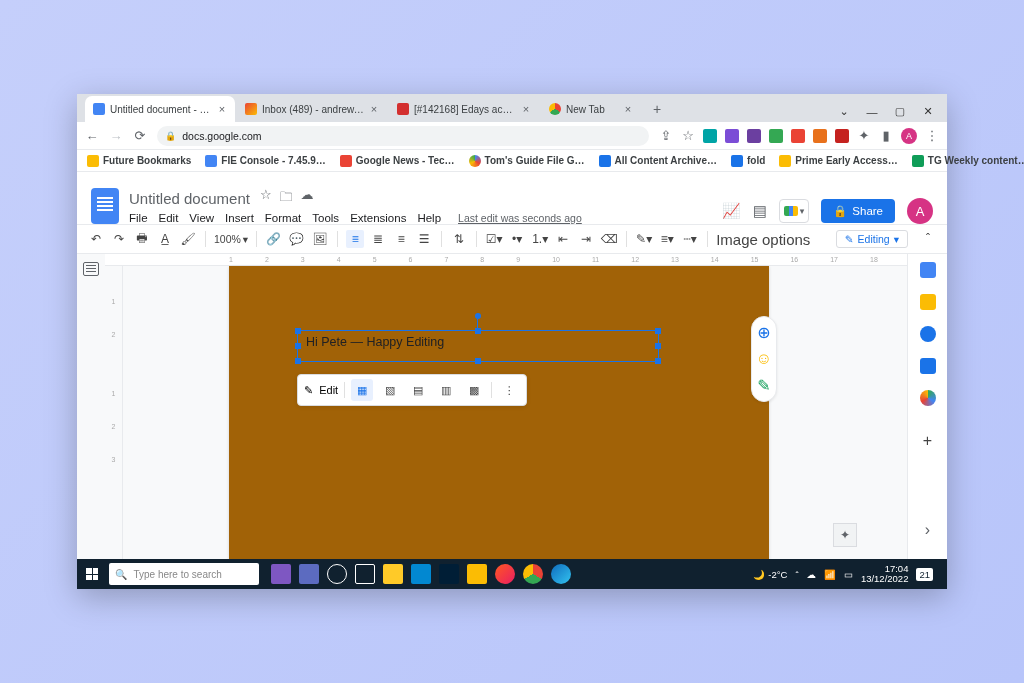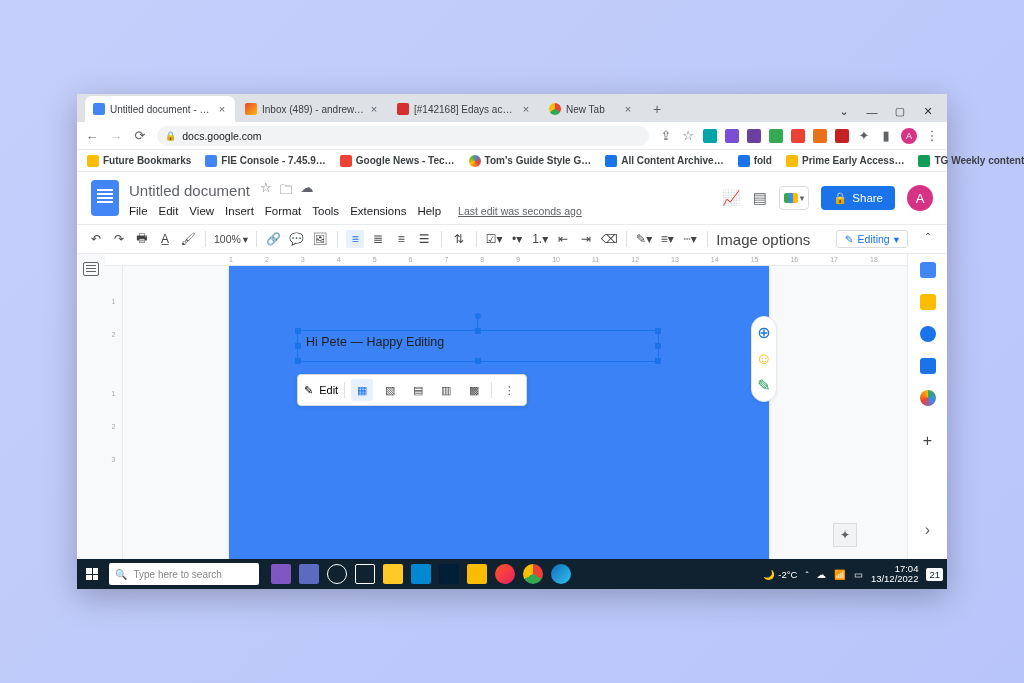--- a/index.html
+++ b/index.html
@@ -41,21 +41,21 @@
   .urlbox .path { color:#5f6368; }
   .addricons { display:flex; gap:8px; align-items:center; }
   .addricons .ext { width: 14px; height: 14px; border-radius:2px; }
   .avatar-sm { width:16px; height:16px; border-radius:50%; background:#d63384; color:#fff; font-size:9px; display:flex; align-items:center; justify-content:center;}
 
   .bookbar { height: 22px; background:#fff; display:flex; align-items:center; padding:0 10px; gap:14px; font-size:10px; color:#3c4043; border-bottom:1px solid #e8eaed;font-weight:bold;}
   .bookbar .bm { display:flex; align-items:center; gap:4px; white-space:nowrap;}
   .bookbar .bm .ico { width:12px; height:12px; border-radius:2px;}
 
   
-  .docs-header { height: 52px; background:#fff; display:flex; align-items:center; padding: 0 14px; gap:10px;}
+  .docs-header { height: 52px; background:#fff; display:flex; align-items:flex-end; padding: 0 14px; gap:10px;}
   .docs-logo { width:28px; height:36px; background:#4285f4; border-radius:4px; position:relative; flex-shrink:0;}
   .docs-logo::after { content:""; position:absolute; left:6px; right:6px; top:9px; height:2px; background:#fff; box-shadow: 0 4px 0 #fff, 0 8px 0 #fff, 0 12px 0 #fff;}
   .docs-title-area { flex:1; }
   .docs-title-row { display:flex; align-items:center; gap:10px; }
   .docs-title { font-size: 15px; color:#5f6368; }
   .docs-title-icons { color:#5f6368; font-size:13px; display:flex; gap:8px;}
   .menubar { display:flex; gap:11px; font-size:11.5px; color:#202124; margin-top:3px; align-items:baseline;}
   .menubar .last-edit { color:#5f6368; text-decoration:underline; font-size:10.5px; margin-left:6px;}
   .header-right { display:flex; align-items:center; gap:12px;}
   .hicon { color:#5f6368; font-size:15px; }
@@ -73,21 +73,21 @@
   .edit-mode { margin-left:auto; background:#fff; border:1px solid #dadce0; border-radius:3px; padding:2px 8px; font-size:10.5px; color:#1a73e8; display:flex; align-items:center; gap:4px;}
 
   .workspace { flex:1; display:flex; background:#f8f9fa; overflow:hidden; position:relative;}
   .left-rail { width:28px; background:#f8f9fa; padding-top:8px; display:flex; flex-direction:column; align-items:center;}
   .outline-ico { width:16px; height:14px; border:1.4px solid #5f6368; border-radius:2px; position:relative;}
   .outline-ico::after{content:"";position:absolute;left:2px;right:2px;top:2px;height:1px;background:#5f6368;box-shadow:0 3px 0 #5f6368,0 6px 0 #5f6368;}
 
   .doc-area { flex:1; position:relative; overflow:hidden;}
   .ruler { height:12px; background:#fff; border-bottom:1px solid #e8eaed; font-size:7px; color:#aaa; display:flex; align-items:center; padding-left:124px; gap:32px;}
   .vruler { position:absolute; left:0; top:12px; bottom:0; width:18px; background:#f8f9fa; border-right:1px solid #e8eaed; font-size:7px; color:#aaa; display:flex; flex-direction:column; align-items:center; gap:26px; padding-top:6px;}
-  .page { position:absolute; left:124px; top:12px; width:540px; height:360px; background:#3b82f6; box-shadow:0 1px 3px rgba(0,0,0,0.15);}
+  .page { position:absolute; left:124px; top:12px; width:540px; height:360px; background:#a16207; box-shadow:0 1px 3px rgba(0,0,0,0.15);}
   .textbox { position:absolute; left:68px; top:64px; width:362px; height:32px; border:1px solid #1a73e8; padding:4px 8px; font-size:12.5px; color:#202124; font-family:Arial;}
   .handle { position:absolute; width:6px; height:6px; background:#1a73e8; }
   .h-tl{left:-3px;top:-3px;} .h-tm{left:50%;top:-3px;margin-left:-3px;} .h-tr{right:-3px;top:-3px;}
   .h-ml{left:-3px;top:50%;margin-top:-3px;} .h-mr{right:-3px;top:50%;margin-top:-3px;}
   .h-bl{left:-3px;bottom:-3px;} .h-bm{left:50%;bottom:-3px;margin-left:-3px;} .h-br{right:-3px;bottom:-3px;}
   .rot { position:absolute; left:50%; top:-18px; width:6px;height:6px; background:#1a73e8; border-radius:50%; margin-left:-3px;}
   .rot::after{content:"";position:absolute;left:2px;top:6px;width:1px;height:9px;background:#1a73e8;}
 
   .float-toolbar { position:absolute; left:68px; top:108px; background:#fff; border:1px solid #dadce0; border-radius:4px; box-shadow:0 1px 4px rgba(0,0,0,0.1); display:flex; align-items:center; padding:4px 6px; gap:6px; font-size:11px;}
   .ft { width:22px; height:22px; display:flex; align-items:center; justify-content:center; border-radius:3px; color:#444;}
@@ -102,21 +102,21 @@
   .explore-btn { position:absolute; right:50px; bottom:12px; width:24px; height:24px; background:#f1f3f4; border:1px solid #dadce0; display:flex;align-items:center;justify-content:center; color:#5f6368; font-size:12px;}
 
   
   .taskbar { height:30px; background:#10212f; display:flex; align-items:center; color:#fff; font-size:10px;}
   .start { width:30px; height:30px; display:flex; align-items:center; justify-content:center;}
   .win-logo { width:12px; height:12px; display:grid; grid-template-columns:1fr 1fr; grid-template-rows:1fr 1fr; gap:1px;}
   .win-logo span{background:#fff;}
   .search-tb { height:22px; width:150px; background:#fff; color:#888; border-radius:2px; display:flex; align-items:center; padding:0 6px; gap:6px; font-size:10px; margin-left:2px;}
   .tb-icons { display:flex; gap:8px; margin-left:12px; align-items:center;}
   .tb-icons .i { width:20px; height:20px; border-radius:2px;}
-  .tray { margin-left:auto; display:flex; align-items:center; gap:8px; padding-right:4px; font-size:9.5px;}
+  .tray { margin-left:auto; display:flex; align-items:center; gap:8px; padding-right:14px; font-size:9.5px;}
   .clock { text-align:right; line-height:1.1;}
 </style>
 </head>
 <body>
 
 <div class="window">
 
   <div class="tabstrip">
     <div class="tab">
       <span class="favicon" style="background:#4285f4"></span>
@@ -181,21 +181,21 @@
     <div class="bm">
         <span class="ico" style="background:#4285f4"></span>
         <span>FIE Console - 7.45.9…</span>
       </div>
     <div class="bm">
         <span class="ico" style="background:#ea4335"></span>
         <span>Google News - Tec…</span>
       </div>
     <div class="bm">
         <span class="ico" style="background:conic-gradient(#4285f4,#ea4335,#fbbc04,#34a853);border-radius:50%"></span>
-        <span>Tom's Guide Style G…</span>
+        <span>Tom's Guide File G…</span>
       </div>
     <div class="bm">
         <span class="ico" style="background:#1a73e8"></span>
         <span>All Content Archive…</span>
       </div>
     <div class="bm">
         <span class="ico" style="background:#1a73e8"></span>
         <span>fold</span>
       </div>
     <div class="bm">

